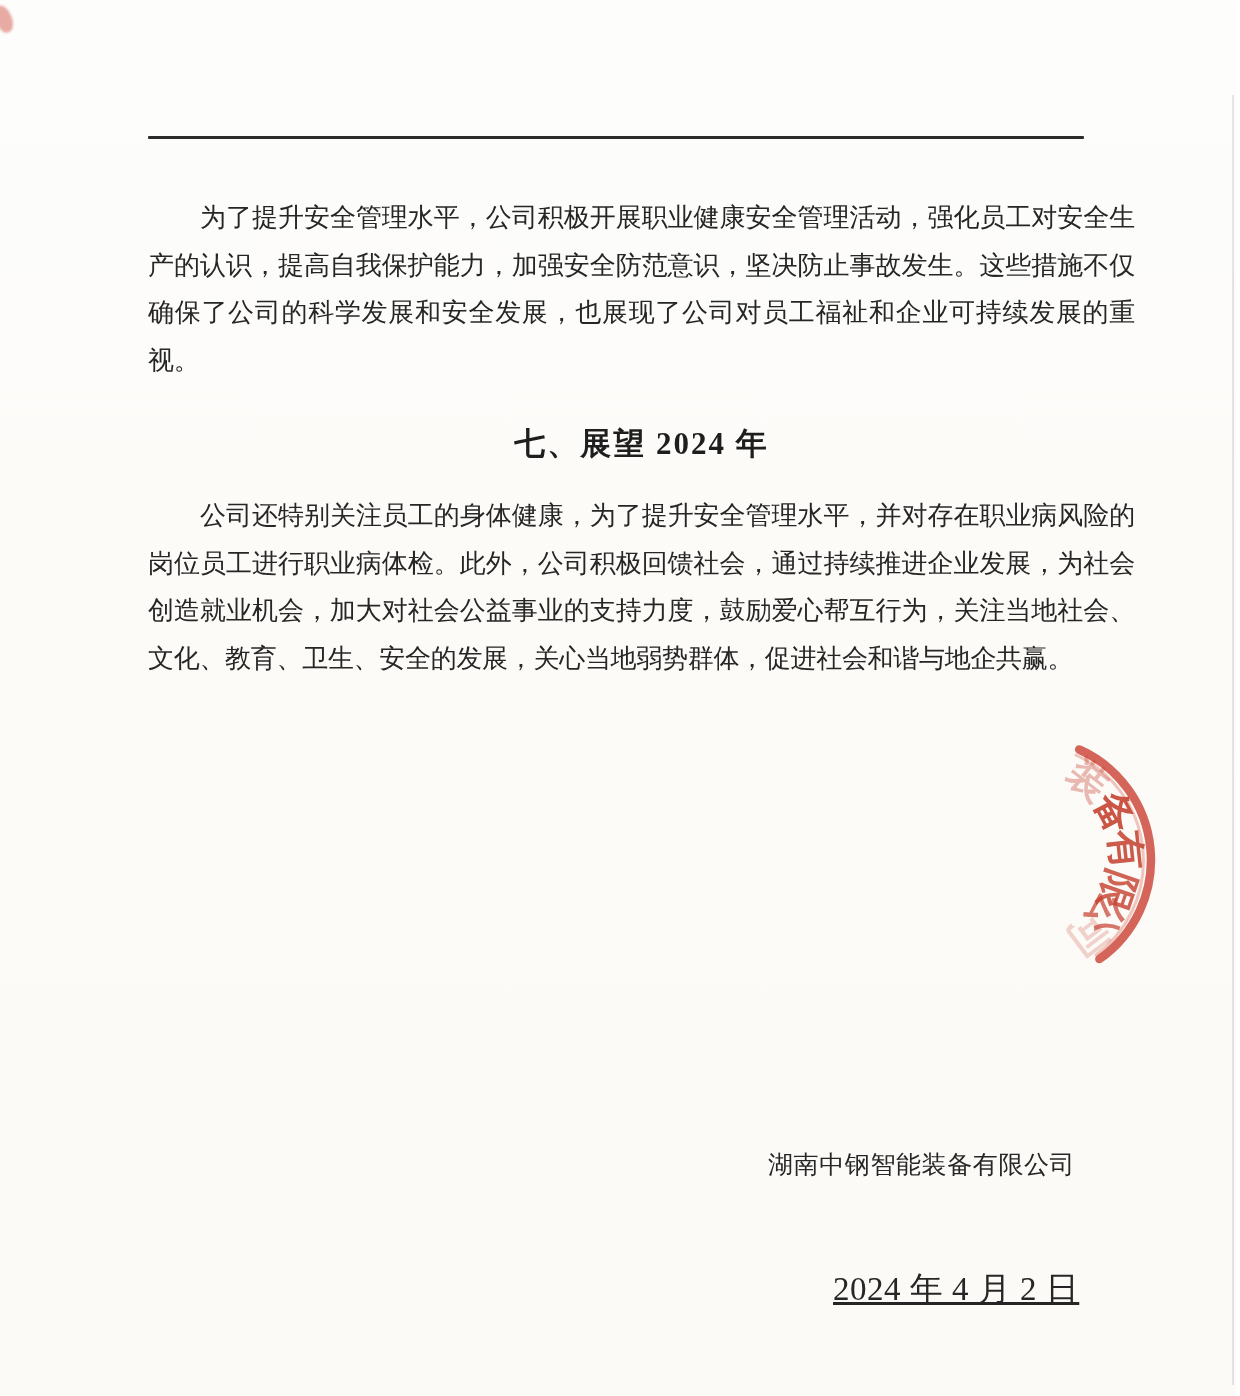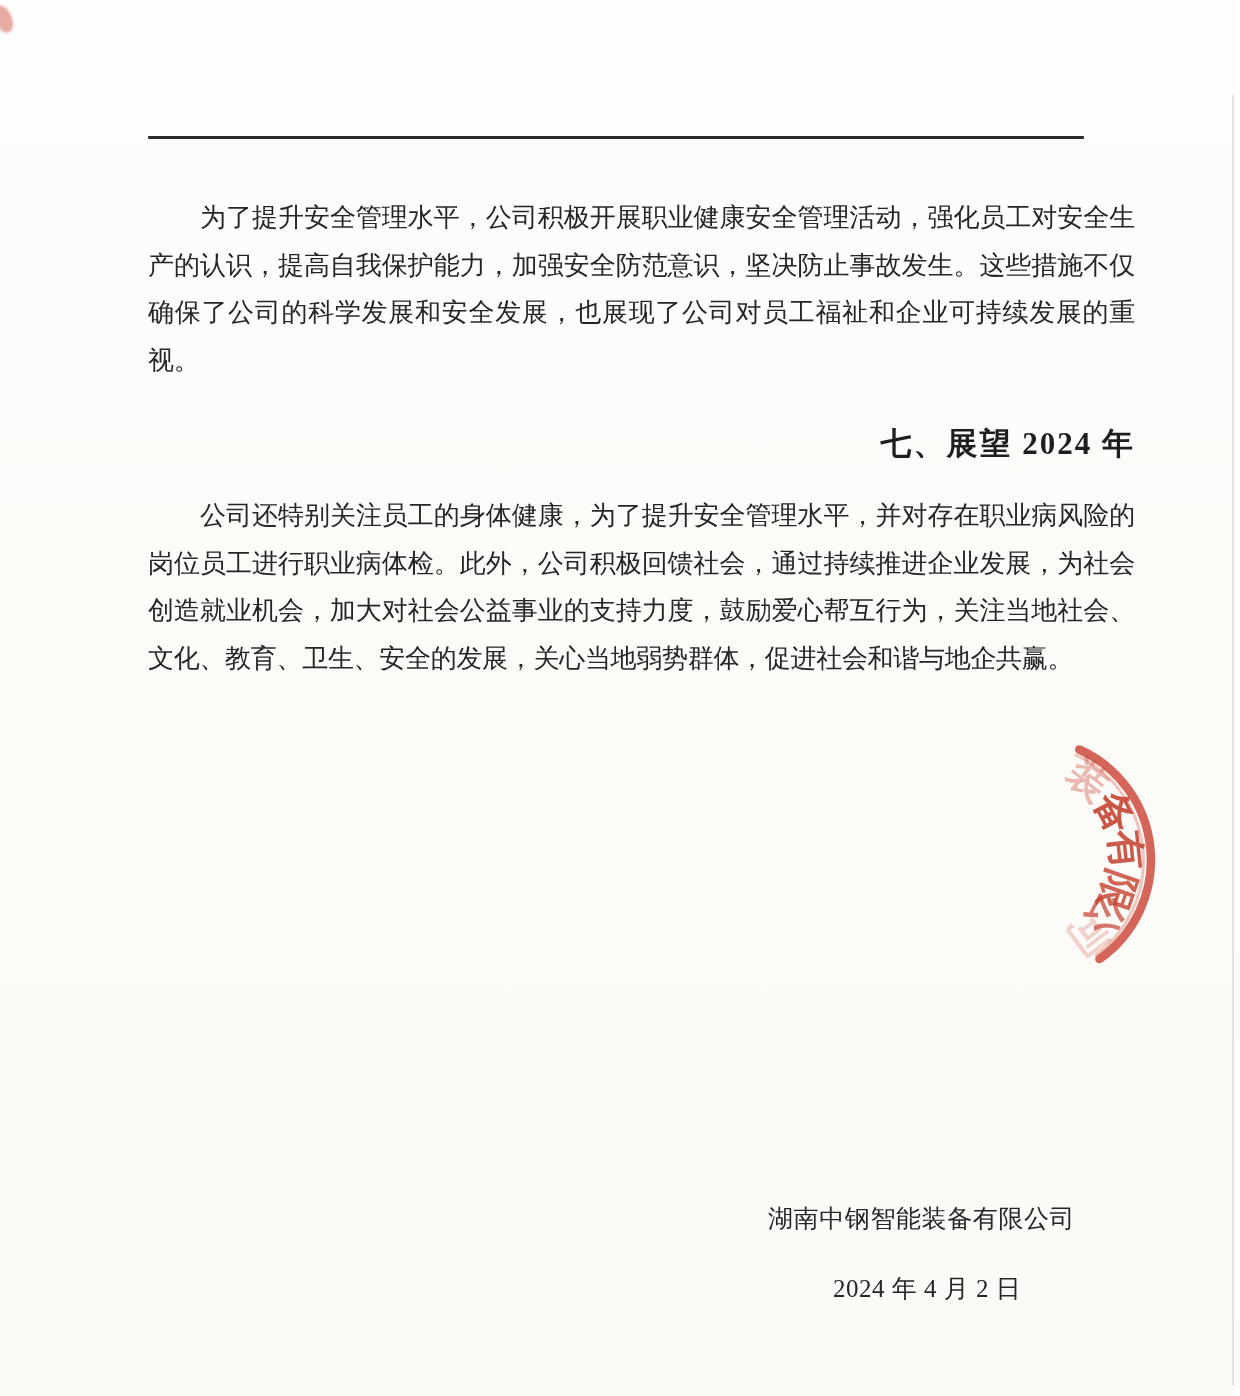--- a/index.html
+++ b/index.html
@@ -31,42 +31,43 @@
     letter-spacing: -0.3px;
   }
   .doc-body p {
     margin: 0;
     text-indent: 52px;
     text-align: justify;
     text-justify: inter-ideograph;
   }
   .section-heading {
     margin: 35px 0 23px 0;
-    text-align: right;
+    text-align: center;
     font-size: 31px;
     line-height: 50px;
     font-weight: 700;
     letter-spacing: 2px;
     color: #1e1e1e;
   }
   .signature-company {
     position: absolute;
-    left: 768px; top: 1202px;
+    left: 768px; top: 1148px;
     font-size: 25px; line-height: 34px;
     letter-spacing: 0.6px;
     color: #262626;
     white-space: nowrap;
   }
   .signature-date {
     position: absolute;
     left: 833px; top: 1272px;
-    font-size: 25px; line-height: 34px;
+    font-size: 33px; line-height: 34px;
     letter-spacing: 0.5px;
     color: #262626;
     white-space: nowrap;
+    text-decoration: underline;
   }
   .seal-wrap {
     position: absolute;
     left: 870px; top: 700px;
     width: 320px; height: 320px;
     mix-blend-mode: multiply;
     filter: blur(0.4px);
     pointer-events: none;
   }
   .seal-wrap text {

